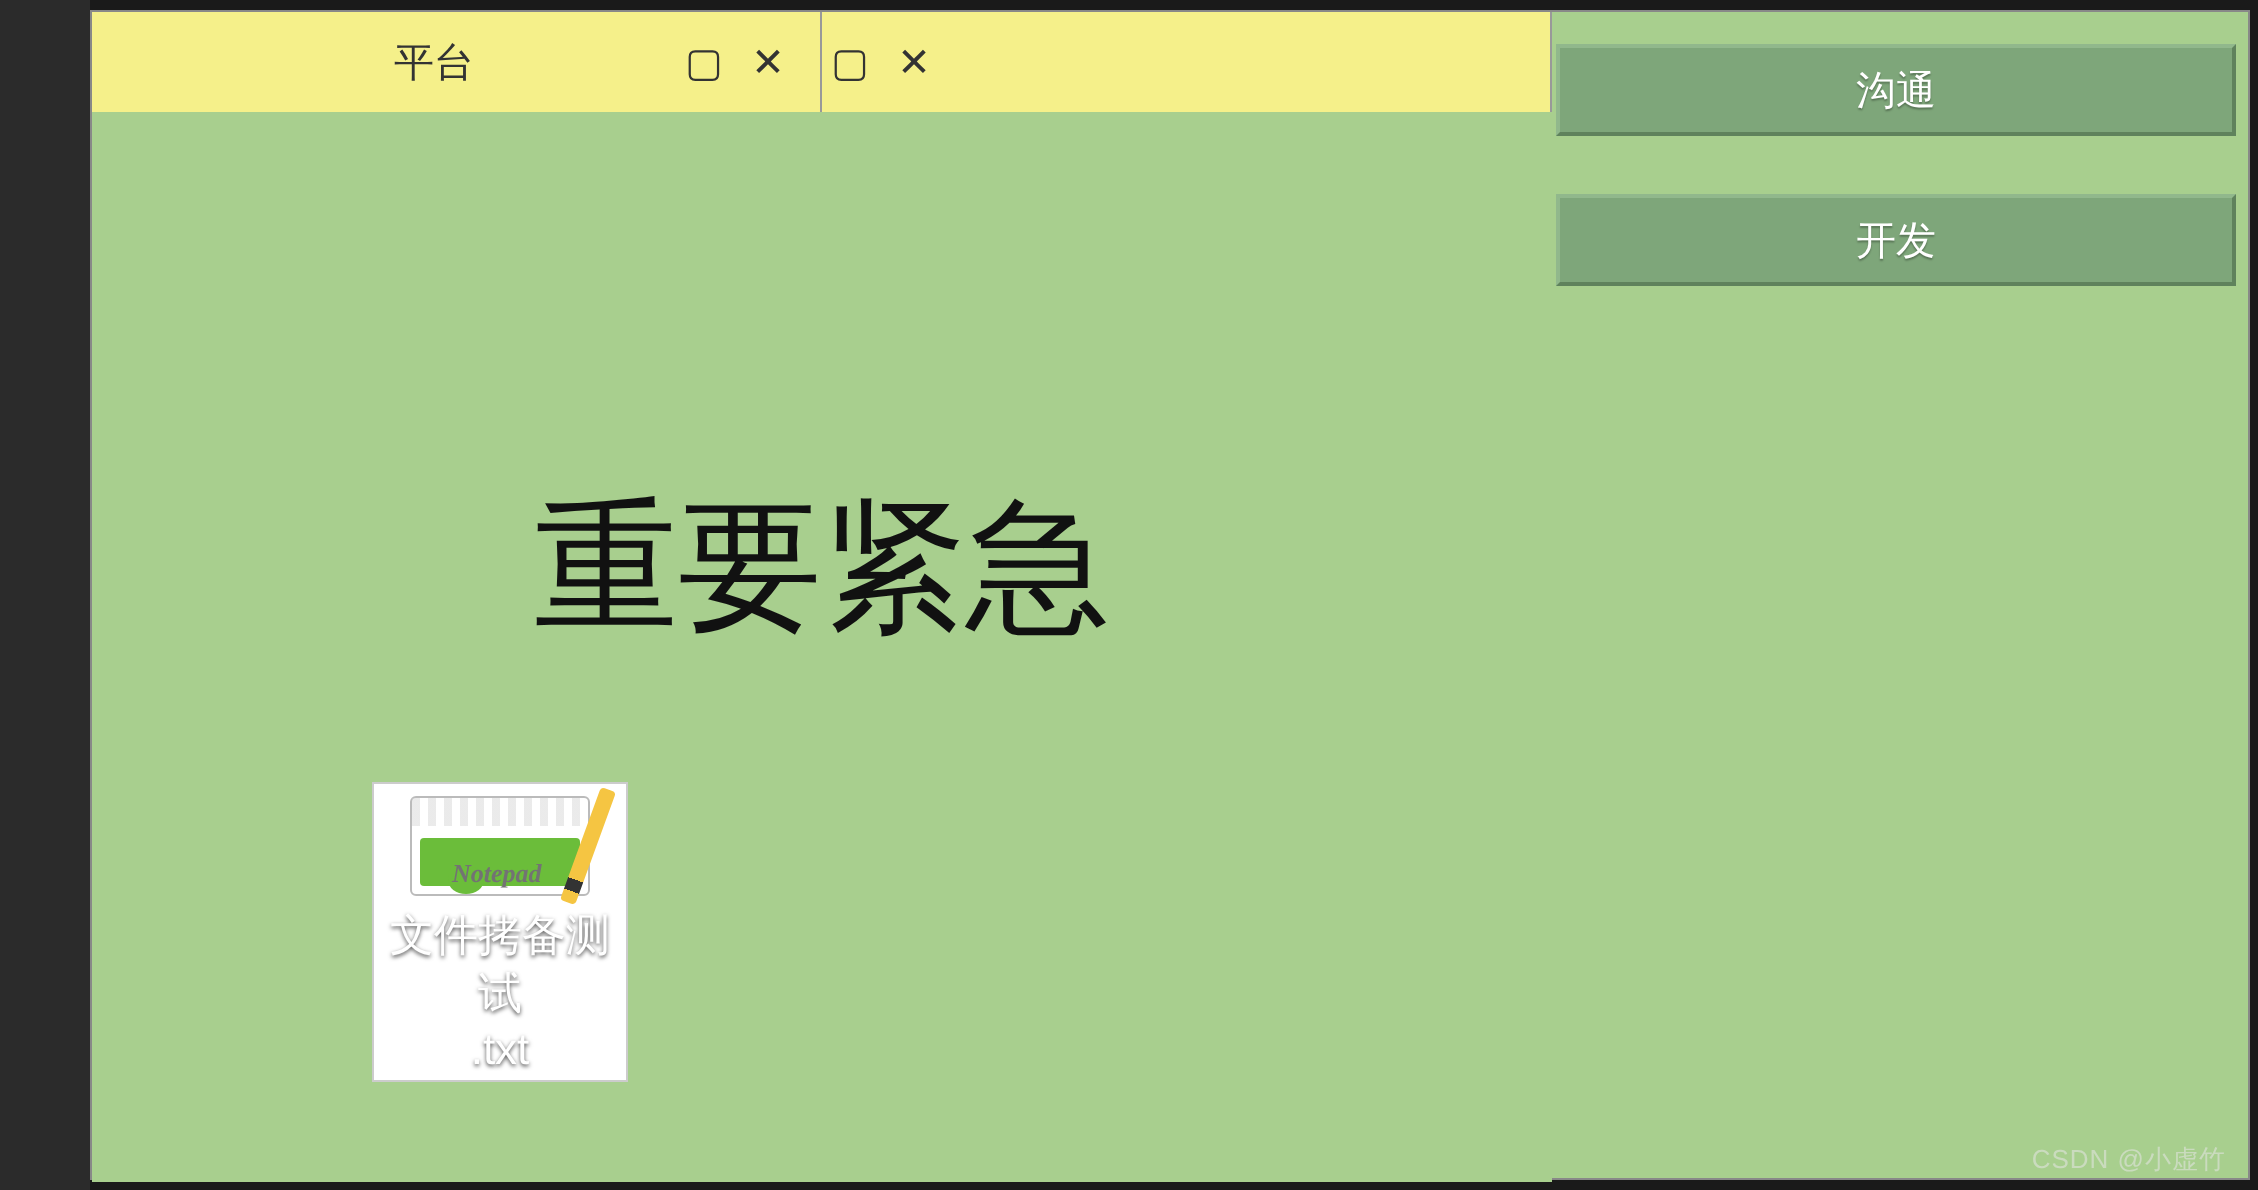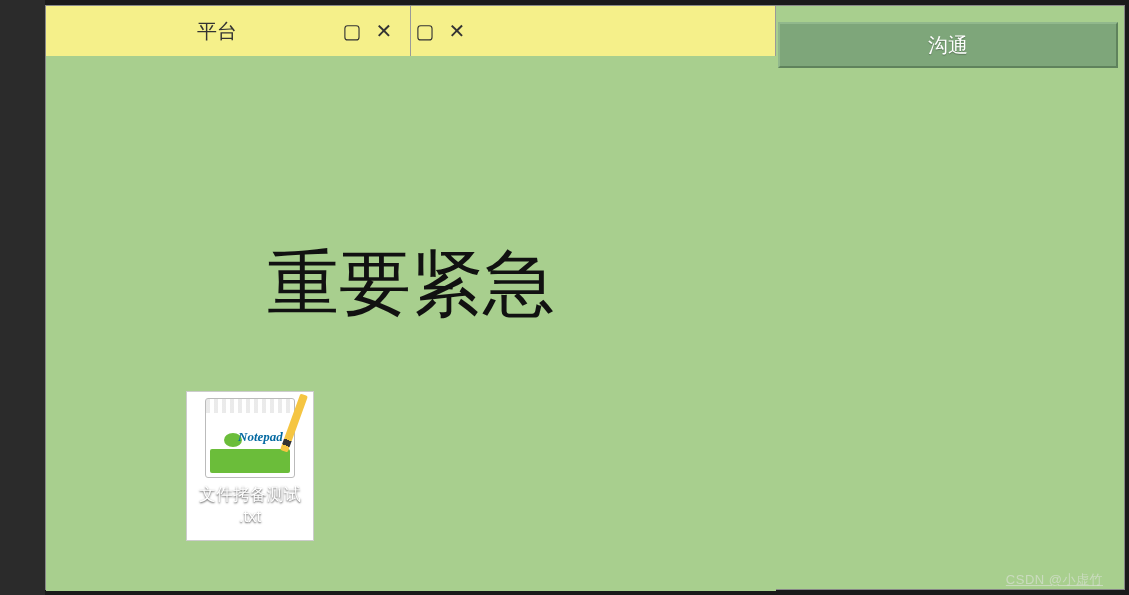--- a/index.html
+++ b/index.html
@@ -139,31 +139,31 @@
     .file-icon-img .pencil {
       position: absolute;
       right: -4px; top: -6px;
       width: 8px; height: 60px;
       background: linear-gradient(#f5c542 0 80%, #333 80% 90%, #f5c542 90%);
       transform: rotate(20deg);
       border-radius: 2px;
     }
     .file-icon-img .word {
       position: absolute;
-      left: 32px; top: 30px;
+      left: 20px; top: 30px;
       font-size: 13px;
       font-style: italic;
       font-family: cursive;
-      color: #0369a1;
+      color: #737373;
       font-weight: bold;
       text-align: center;
     }
     .file-label {
       margin-top: 6px;
-      font-size: 17px;
+      font-size: 22px;
       color: #fff;
       text-align: center;
       text-shadow: 0 1px 2px rgba(0,0,0,.7);
       line-height: 1.3;
       white-space: pre-line;
     }
     .side-buttons {
       position: absolute;
       right: 6px;
       top: 16px;
@@ -182,26 +182,25 @@
       justify-content: center;
       border-left: 2px solid #91b88c;
       border-top: 2px solid #91b88c;
       border-right: 2px solid #5f825c;
       border-bottom: 2px solid #5f825c;
       text-shadow: 0 1px 1px rgba(0,0,0,.3);
       cursor: pointer;
     }
     .watermark {
       position: absolute;
-      right: 26px;
+      right: 16px;
       bottom: 6px;
       color: rgba(230,230,230,.55);
       font-size: 13px;
       letter-spacing: .5px;
-      text-decoration: underline;
     }
   </style>
 </head>
 <body>
 
 <div class="bg-left"></div>
 
 <div class="app-window">
 
   <div class="tabs-row">
@@ -232,17 +231,20 @@
       </div>
       <div class="file-label">文件拷备测试
 .txt</div>
     </div>
   </div>
 
   <div class="side-buttons">
     <div class="side-btn">
         <span>沟通</span>
       </div>
+    <div class="side-btn">
+        <span>开发</span>
+      </div>
   </div>
 
 </div>
 
 <div class="watermark">CSDN @小虚竹</div>
 
 </body></html>

